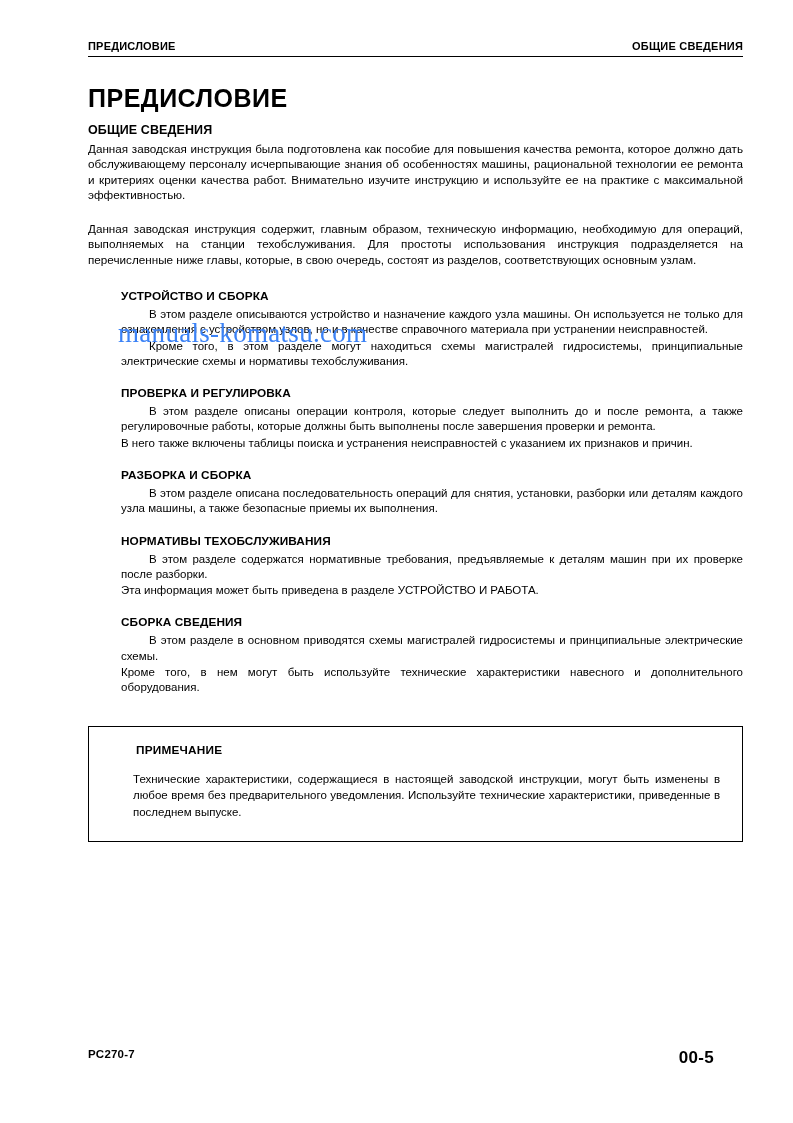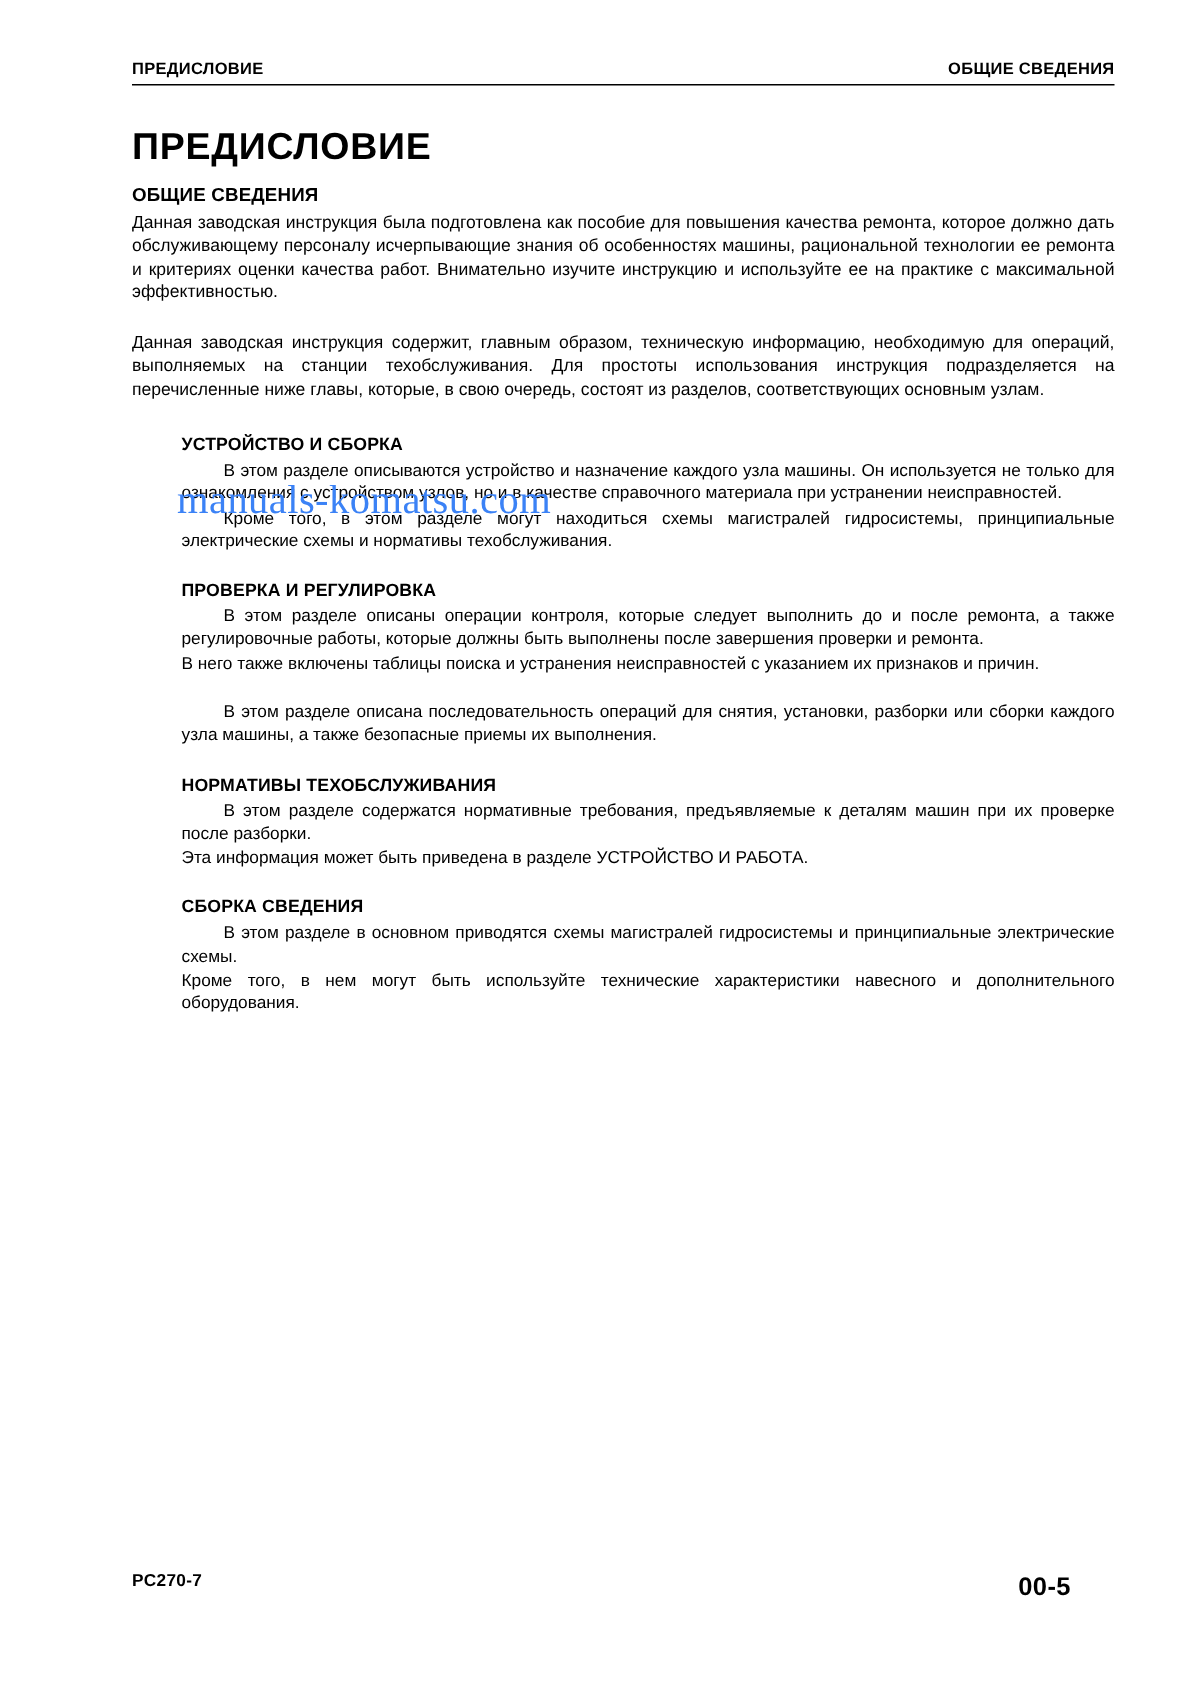--- a/index.html
+++ b/index.html
@@ -171,37 +171,42 @@
         <p class="sub-para">Кроме того, в этом разделе могут находиться схемы магистралей гидросистемы, принципиальные электрические схемы и нормативы техобслуживания.</p>
       </div>
 
       <div class="subsection">
         <div class="sub-heading">ПРОВЕРКА И РЕГУЛИРОВКА</div>
         <p class="sub-para">В этом разделе описаны операции контроля, которые следует выполнить до и после ремонта, а также регулировочные работы, которые должны быть выполнены после завершения проверки и ремонта.</p>
         <p class="sub-para noindent">В него также включены таблицы поиска и устранения неисправностей с указанием их признаков и причин.</p>
       </div>
 
       <div class="subsection">
-        <p class="sub-para">В этом разделе описана последовательность операций для снятия, установки, разборки или сборки каждого узла машины, а также безопасные приемы их выполнения.</p>
+        <div class="sub-heading">РАЗБОРКА И СБОРКА</div>
+        <p class="sub-para">В этом разделе описана последовательность операций для снятия, установки, разборки или деталям каждого узла машины, а также безопасные приемы их выполнения.</p>
       </div>
 
       <div class="subsection">
         <div class="sub-heading">НОРМАТИВЫ ТЕХОБСЛУЖИВАНИЯ</div>
         <p class="sub-para">В этом разделе содержатся нормативные требования, предъявляемые к деталям машин при их проверке после разборки.</p>
         <p class="sub-para noindent">Эта информация может быть приведена в разделе УСТРОЙСТВО И РАБОТА.</p>
       </div>
 
       <div class="subsection">
         <div class="sub-heading">СБОРКА СВЕДЕНИЯ</div>
         <p class="sub-para">В этом разделе в основном приводятся схемы магистралей гидросистемы и принципиальные электрические схемы.</p>
         <p class="sub-para noindent">Кроме того, в нем могут быть используйте технические характеристики навесного и дополнительного оборудования.</p>
       </div>
 
     </div>
 
+    <div class="note-box">
+      <div class="note-title">ПРИМЕЧАНИЕ</div>
+      <p class="note-text">Технические характеристики, содержащиеся в настоящей заводской инструкции, могут быть изменены в любое время без предварительного уведомления. Используйте технические характеристики, приведенные в последнем выпуске.</p>
+    </div>
 
   </div>
 
   <div class="watermark">manuals-komatsu.com</div>
 
   <div class="footer">
     <div class="footer-model">PC270-7</div>
     <div class="footer-page">00-5</div>
   </div>
 

